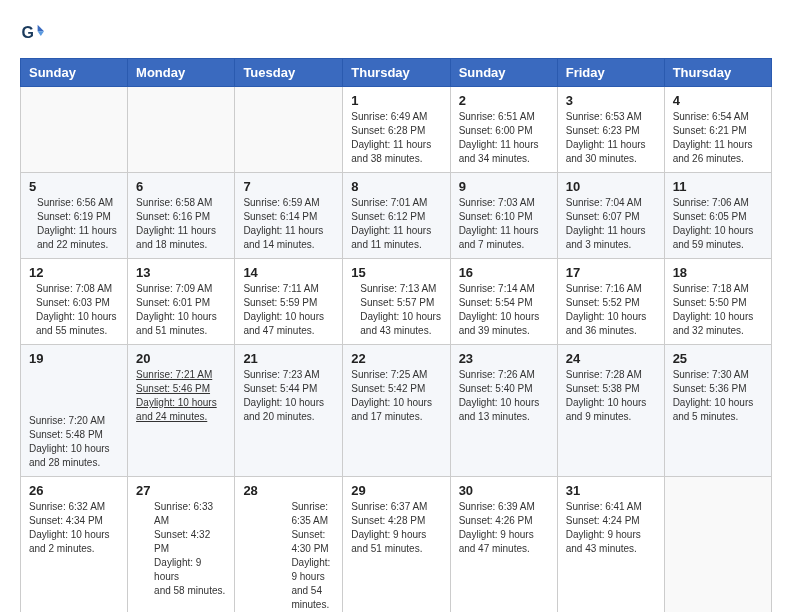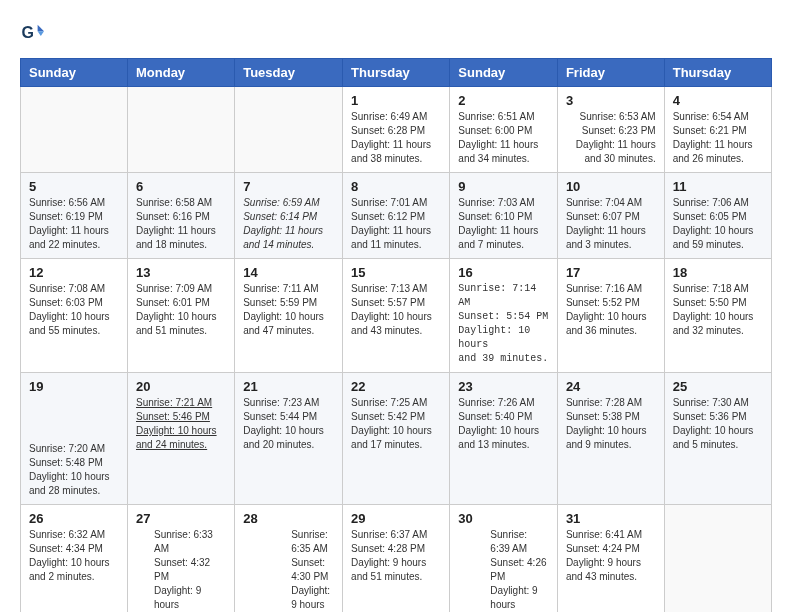--- a/index.html
+++ b/index.html
@@ -140,51 +140,51 @@
         </td>
         <td>
           <span class="day-number">2</span>
           <div class="day-info" style="white-space: pre-line;">Sunrise: 6:51 AM
 Sunset: 6:00 PM
 Daylight: 11 hours
 and 34 minutes.</div>
         </td>
         <td>
           <span class="day-number">3</span>
-          <div class="day-info" style="white-space: pre-line; text-align: right;">Sunrise: 6:53 AM
+          <div class="day-info" style="white-space: pre-line;">Sunrise: 6:53 AM
 Sunset: 6:23 PM
 Daylight: 11 hours
 and 30 minutes.</div>
         </td>
         <td>
           <span class="day-number">4</span>
           <div class="day-info" style="white-space: pre-line;">Sunrise: 6:54 AM
 Sunset: 6:21 PM
 Daylight: 11 hours
 and 26 minutes.</div>
         </td>
       </tr>
       <tr>
         <td>
           <span class="day-number">5</span>
-          <div class="day-info" style="white-space: pre-line;">Sunrise: 6:56 AM
+          <div class="day-info" style="white-space: pre-line; margin-left: 8px;">Sunrise: 6:56 AM
 Sunset: 6:19 PM
 Daylight: 11 hours
 and 22 minutes.</div>
         </td>
         <td>
           <span class="day-number">6</span>
           <div class="day-info" style="white-space: pre-line;">Sunrise: 6:58 AM
 Sunset: 6:16 PM
 Daylight: 11 hours
 and 18 minutes.</div>
         </td>
         <td>
           <span class="day-number">7</span>
-          <div class="day-info" style="white-space: pre-line; font-style: italic;">Sunrise: 6:59 AM
+          <div class="day-info" style="white-space: pre-line;">Sunrise: 6:59 AM
 Sunset: 6:14 PM
 Daylight: 11 hours
 and 14 minutes.</div>
         </td>
         <td>
           <span class="day-number">8</span>
           <div class="day-info" style="white-space: pre-line;">Sunrise: 7:01 AM
 Sunset: 6:12 PM
 Daylight: 11 hours
 and 11 minutes.</div>
@@ -207,49 +207,49 @@
           <span class="day-number">11</span>
           <div class="day-info" style="white-space: pre-line;">Sunrise: 7:06 AM
 Sunset: 6:05 PM
 Daylight: 10 hours
 and 59 minutes.</div>
         </td>
       </tr>
       <tr>
         <td>
           <span class="day-number">12</span>
-          <div class="day-info" style="white-space: pre-line;">Sunrise: 7:08 AM
+          <div class="day-info" style="white-space: pre-line; margin-left: 7px;">Sunrise: 7:08 AM
 Sunset: 6:03 PM
 Daylight: 10 hours
 and 55 minutes.</div>
         </td>
         <td>
           <span class="day-number">13</span>
           <div class="day-info" style="white-space: pre-line;">Sunrise: 7:09 AM
 Sunset: 6:01 PM
 Daylight: 10 hours
 and 51 minutes.</div>
         </td>
         <td>
           <span class="day-number">14</span>
           <div class="day-info" style="white-space: pre-line;">Sunrise: 7:11 AM
 Sunset: 5:59 PM
 Daylight: 10 hours
 and 47 minutes.</div>
         </td>
         <td>
           <span class="day-number">15</span>
-          <div class="day-info" style="white-space: pre-line;">Sunrise: 7:13 AM
+          <div class="day-info" style="white-space: pre-line; margin-left: 9px;">Sunrise: 7:13 AM
 Sunset: 5:57 PM
 Daylight: 10 hours
 and 43 minutes.</div>
         </td>
         <td>
           <span class="day-number">16</span>
-          <div class="day-info" style="white-space: pre-line; font-family: Liberation Mono, monospace;">Sunrise: 7:14 AM
+          <div class="day-info" style="white-space: pre-line;">Sunrise: 7:14 AM
 Sunset: 5:54 PM
 Daylight: 10 hours
 and 39 minutes.</div>
         </td>
         <td>
           <span class="day-number">17</span>
           <div class="day-info" style="white-space: pre-line;">Sunrise: 7:16 AM
 Sunset: 5:52 PM
 Daylight: 10 hours
 and 36 minutes.</div>
@@ -337,21 +337,21 @@
         </td>
         <td>
           <span class="day-number">29</span>
           <div class="day-info" style="white-space: pre-line;">Sunrise: 6:37 AM
 Sunset: 4:28 PM
 Daylight: 9 hours
 and 51 minutes.</div>
         </td>
         <td>
           <span class="day-number">30</span>
-          <div class="day-info" style="white-space: pre-line; margin-left: 32px;">Sunrise: 6:39 AM
+          <div class="day-info" style="white-space: pre-line;">Sunrise: 6:39 AM
 Sunset: 4:26 PM
 Daylight: 9 hours
 and 47 minutes.</div>
         </td>
         <td>
           <span class="day-number">31</span>
           <div class="day-info" style="white-space: pre-line;">Sunrise: 6:41 AM
 Sunset: 4:24 PM
 Daylight: 9 hours
 and 43 minutes.</div>

